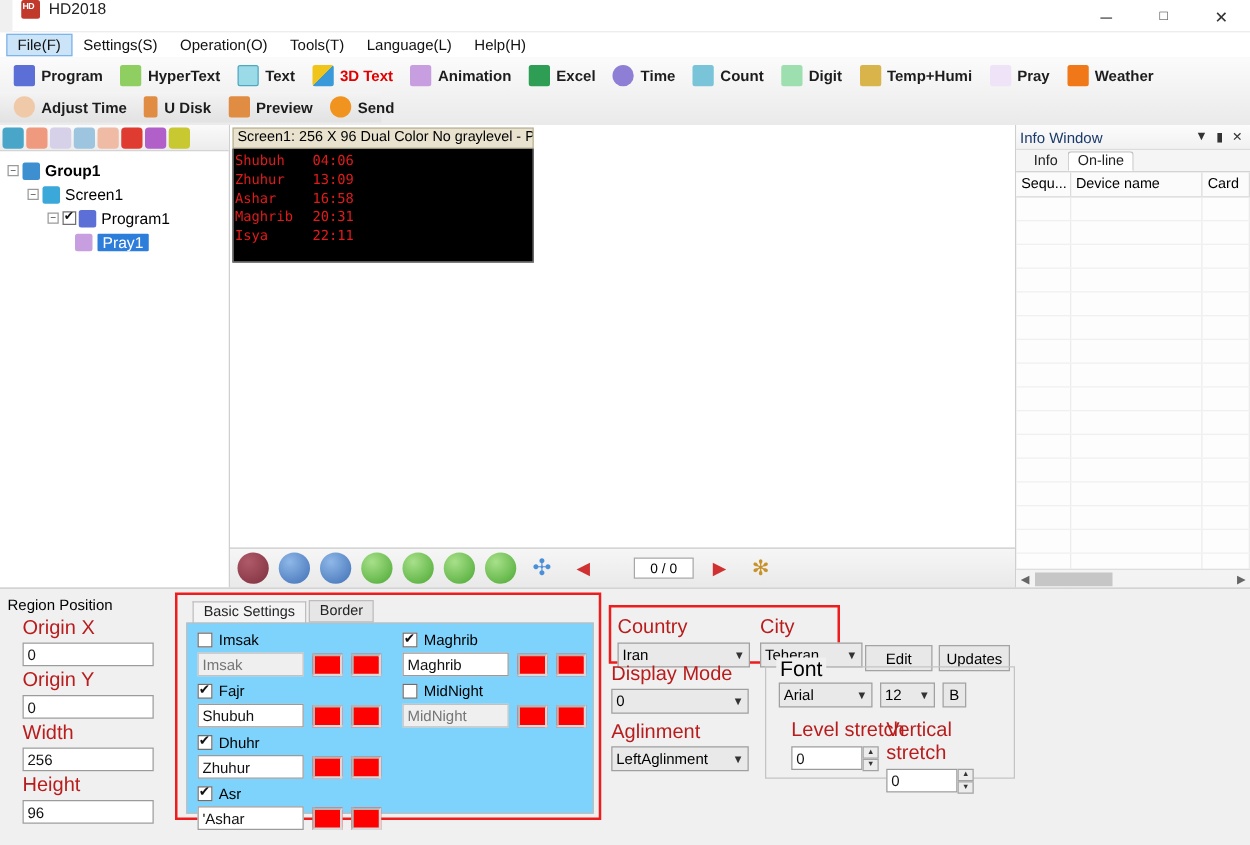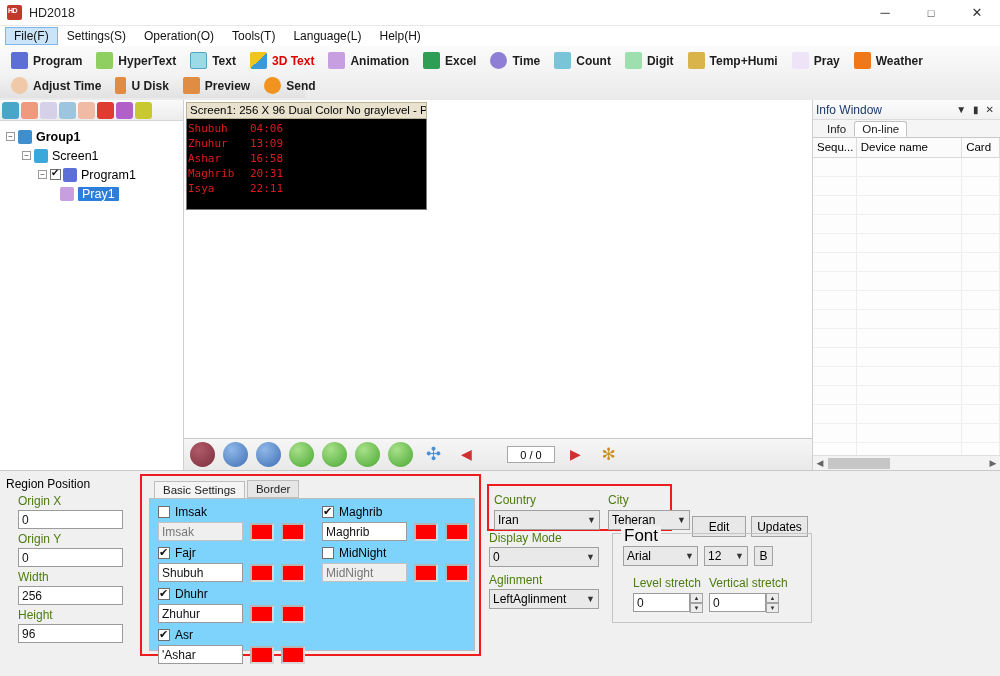--- a/index.html
+++ b/index.html
@@ -5,22 +5,22 @@
   * { box-sizing: border-box; }
   html, body { margin:0; padding:0; }
   body {
     width:1000px; height:676px; overflow:hidden;
     font-family:"Liberation Sans", sans-serif;
     font-size:12px; color:#000; background:#f0f0f0;
     position:relative;
   }
 
   
-  .titlebar { height:26px; background:#ffffff; display:flex; align-items:center;
-              border-bottom:1px solid #e8e8e8; }
+  .titlebar { height:26px; background:#ffffff; display:flex; 
+              border-bottom:1px solid #e8e8e8;margin-left:10px; }
   .app-icon { width:15px; height:15px; margin:0 7px 0 7px; background:#c0392b;
               border-radius:2px; position:relative; flex:none; }
   .app-icon:after { content:"HD"; position:absolute; left:1px; top:2px; color:#fff;
               font-size:7px; font-weight:bold; letter-spacing:-0.5px; }
   .app-title { font-size:12.5px; color:#222; }
   .win-controls { margin-left:auto; display:flex; }
   .win-btn { width:46px; height:26px; display:flex; align-items:center;
              justify-content:center; font-size:13px; color:#333; }
   .win-btn.sq { font-size:11px; }
 
@@ -110,21 +110,21 @@
   .hscroll { position:absolute; left:0; right:0; bottom:0; height:15px;
              background:#f3f3f3; border-top:1px solid #dedede; display:flex;
              align-items:center; }
   .hs-arrow { width:14px; text-align:center; font-size:9px; color:#666; }
   .hs-thumb { width:62px; height:11px; background:#c6c6c6; margin-left:1px; }
 
   
   .bottom { position:absolute; left:0; right:0; bottom:0; height:206px;
             background:#f0f0f0; border-top:1px solid #c9c9c9; }
 
-  .lbl { font-size:12px; color:#4d7c0f; }
+  .lbl { font-size:16px; color:#b91c1c; }
   .txt { background:#fff; border:1px solid #9b9b9b; height:19px; font-size:12px;
          padding:1px 3px; color:#111; width:100%; font-family:"Liberation Sans",sans-serif; }
   .txt.dis { background:#efefef; color:#9a9a9a; border:1px solid #c2c2c2; }
   .sw { width:24px; height:18px; background:#ff0000; border:2px solid #b5b5b5;
         border-right-color:#d8d8d8; border-bottom-color:#d8d8d8; flex:none; }
 
   
   .regionbox { position:absolute; left:0; top:0; width:133px; bottom:0; }
   .rp-title { font-size:12px; padding:6px 0 0 6px; }
   .rp-field { padding:3px 10px 0 18px; }

